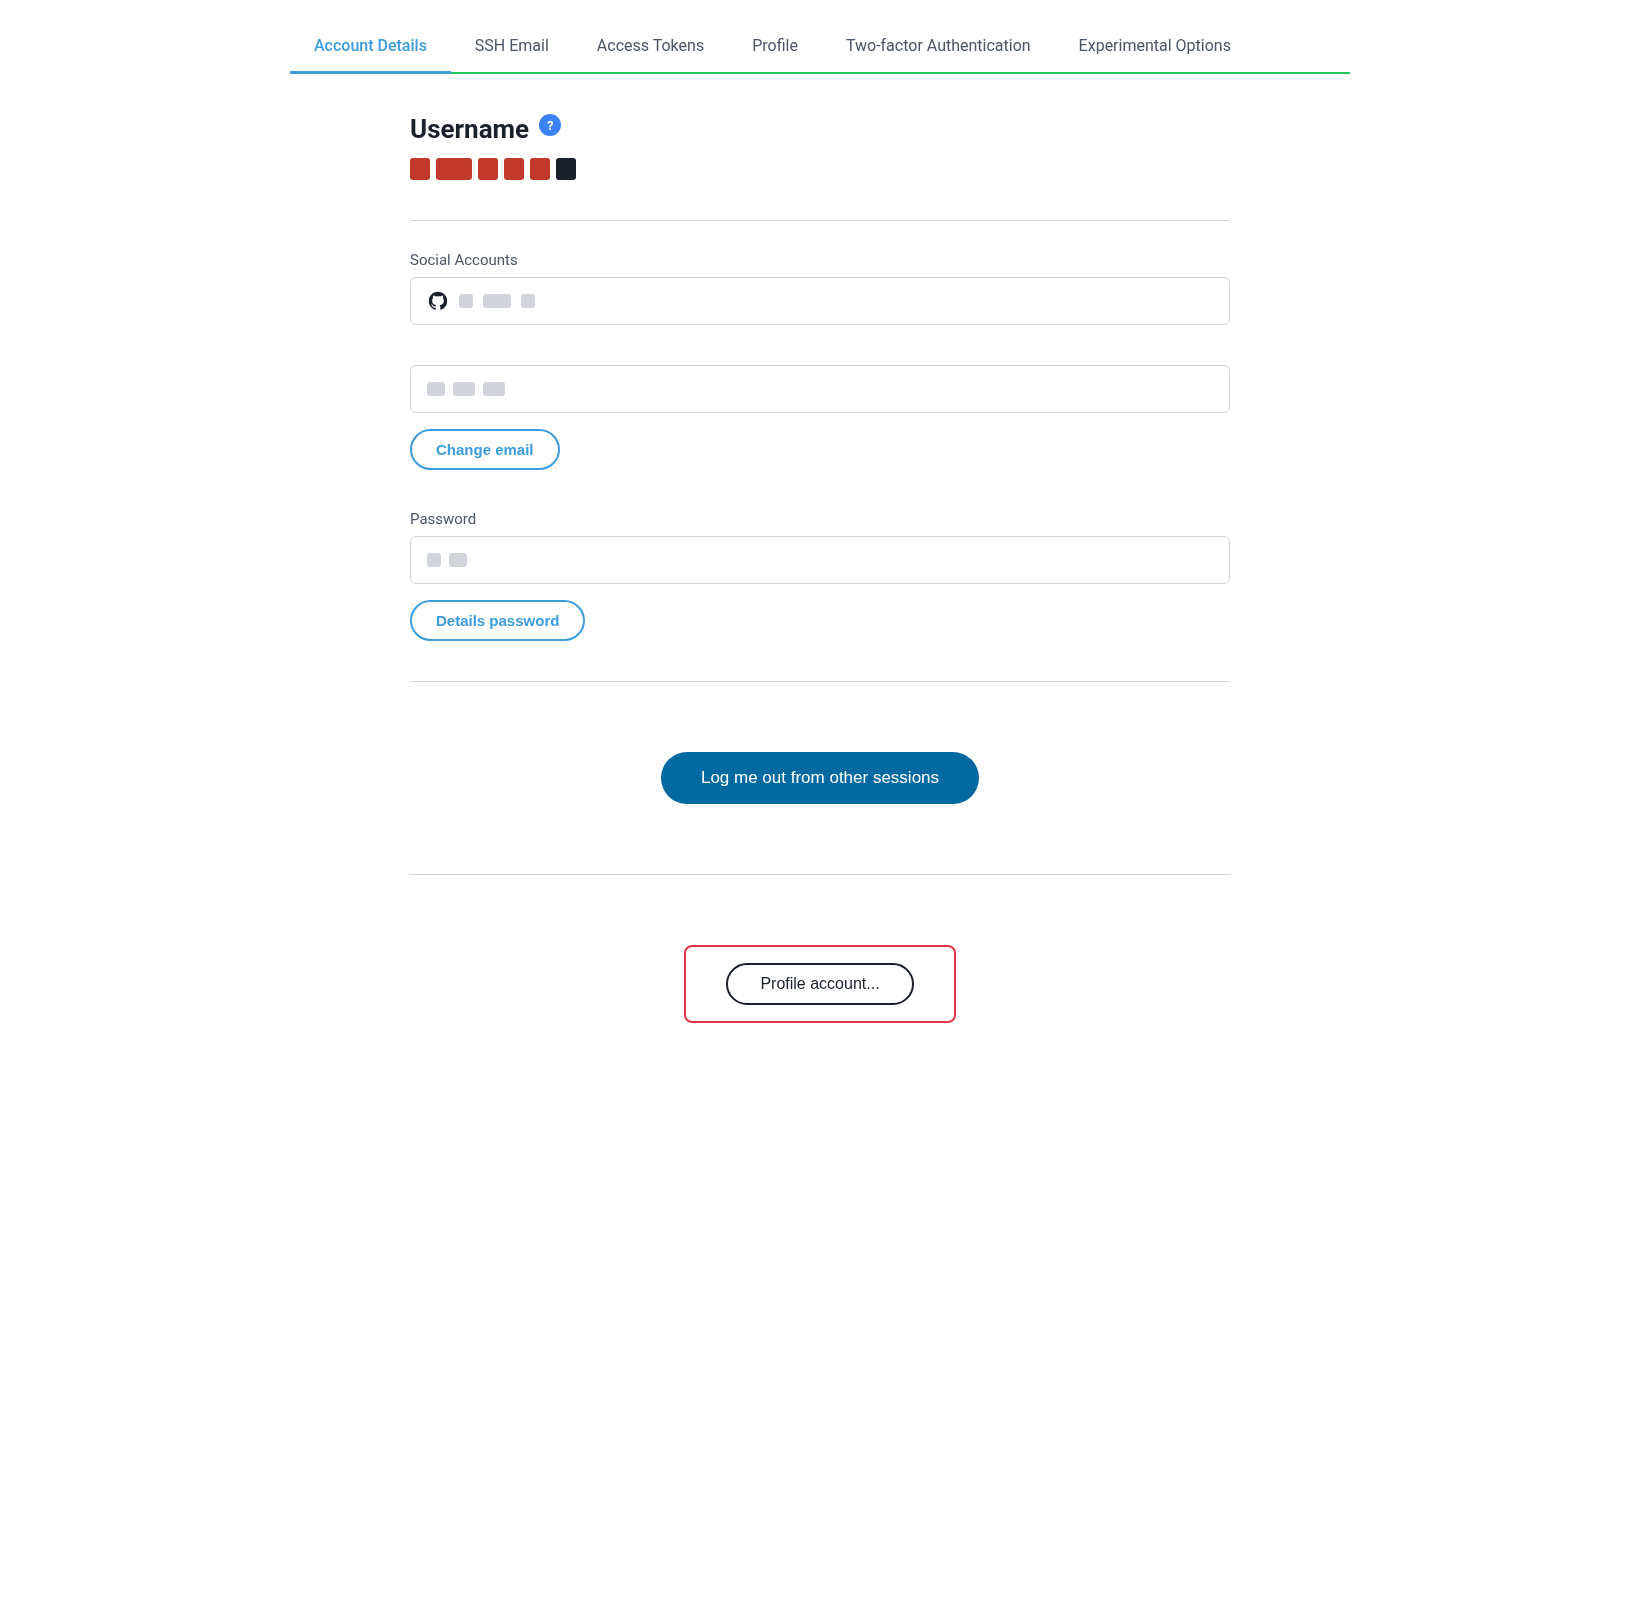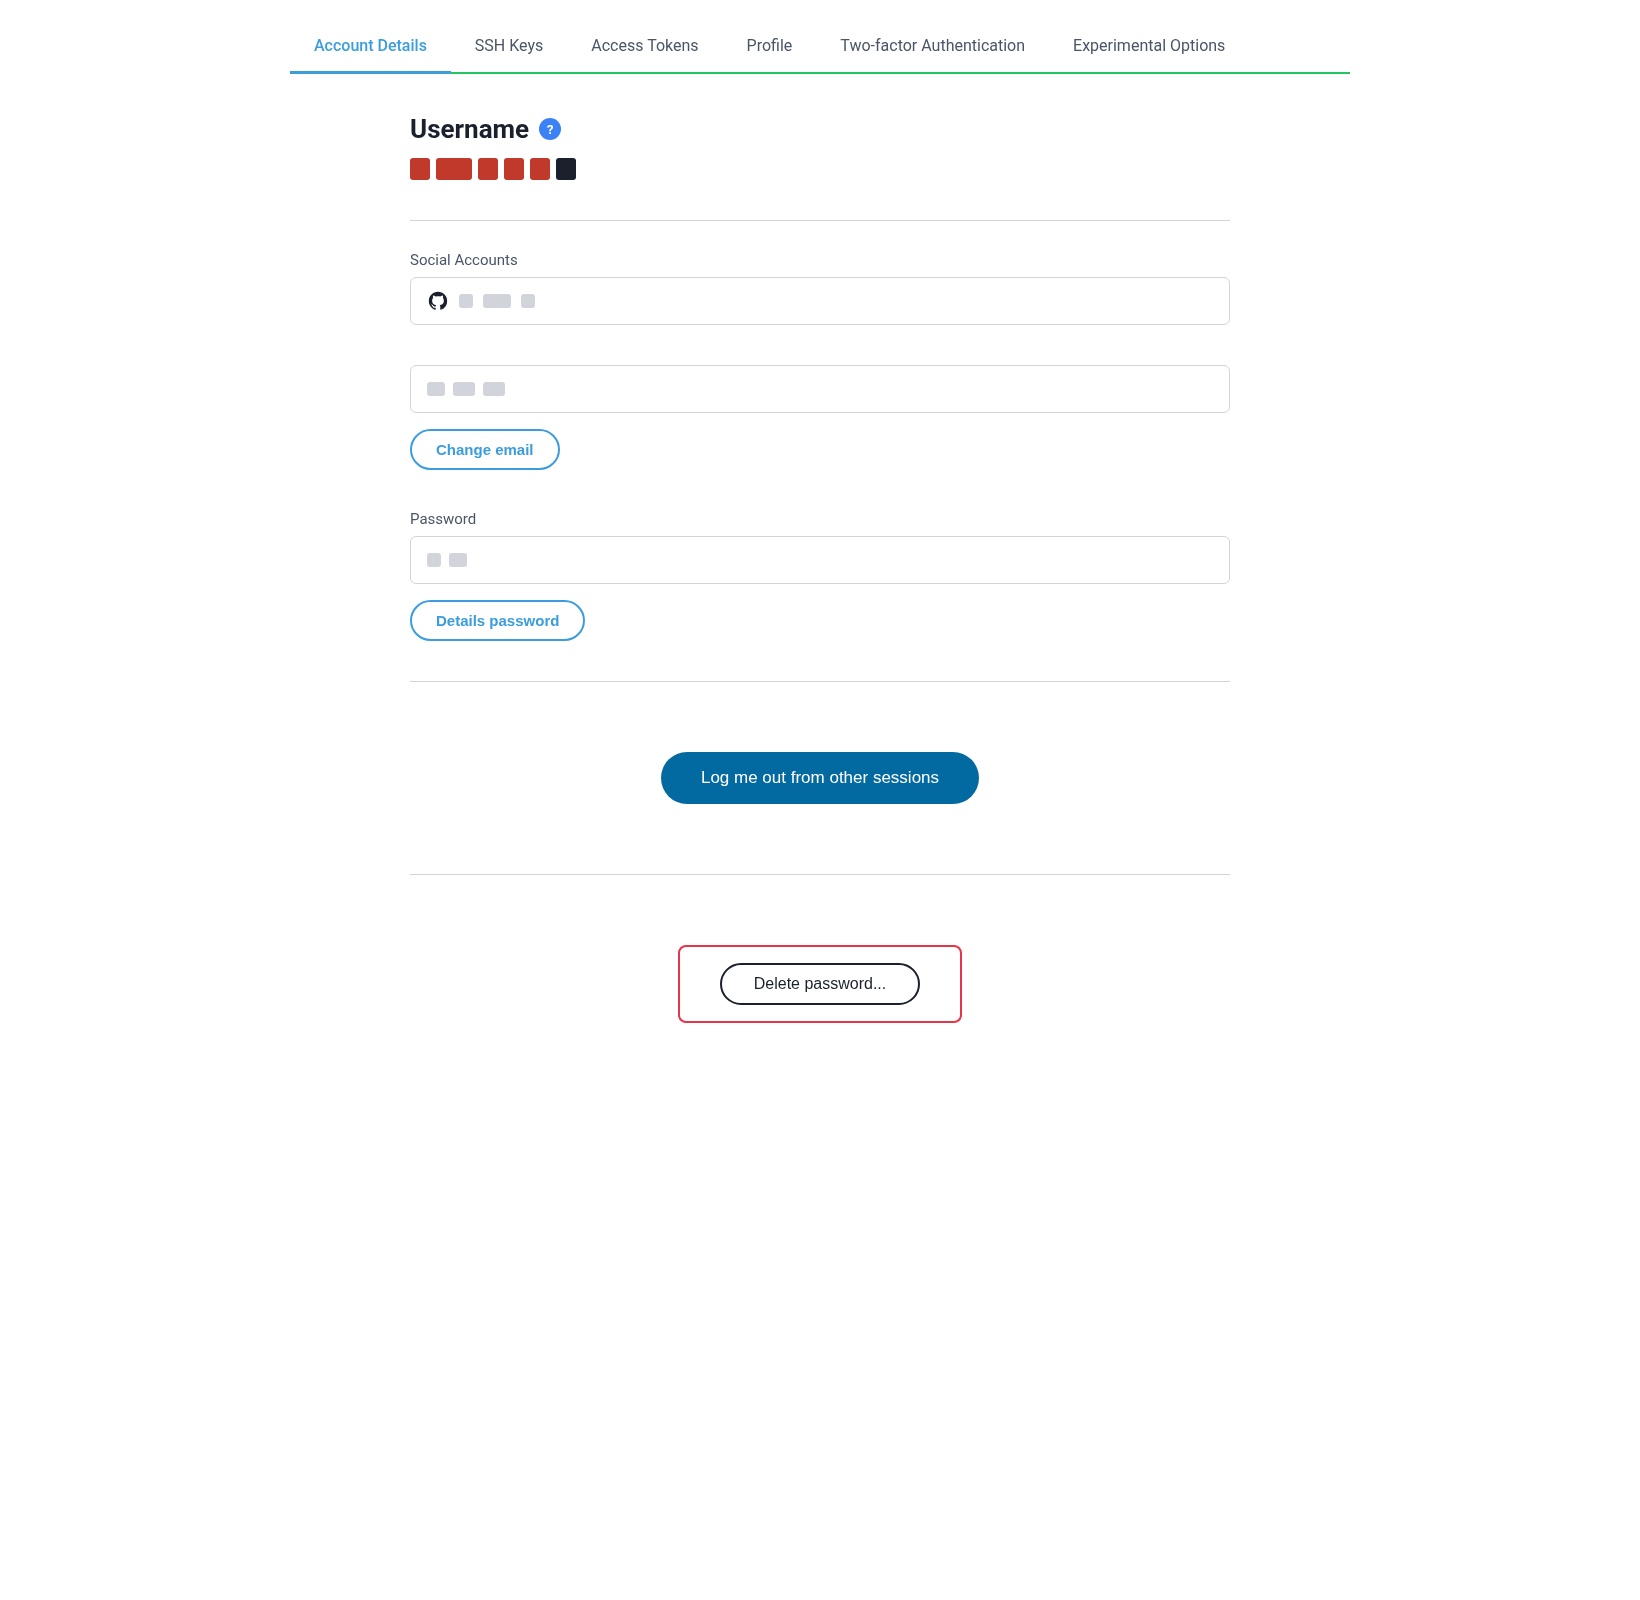--- a/index.html
+++ b/index.html
@@ -53,21 +53,21 @@
       padding: 40px 120px;
     }
 
     
     .username-section {
       margin-bottom: 40px;
     }
 
     .username-label {
       display: flex;
-      align-items: center;
+      align-items: flex-start;
       gap: 10px;
       font-size: 26px;
       font-weight: 700;
       color: #1a202c;
       margin-bottom: 14px;
     }
 
     .help-icon {
       width: 22px;
       height: 22px;
@@ -209,21 +209,21 @@
       transition: background 0.15s;
     }
   </style>
 </head>
 <body>
 
 <div class="page-container">
 
   <nav class="nav-tabs">
     <a class="nav-tab active">Account Details</a>
-    <a class="nav-tab">SSH Keys</a>
+    <a class="nav-tab">SSH Email</a>
     <a class="nav-tab">Access Tokens</a>
     <a class="nav-tab">Profile</a>
     <a class="nav-tab">Two-factor Authentication</a>
     <a class="nav-tab">Experimental Options</a>
   </nav>
 
   <div class="main-content">
 
     <div class="username-section">
       <div class="username-label">
@@ -275,18 +275,18 @@
     <hr class="divider">
 
     <div class="logout-section">
       <button class="btn-logout">Log me out from other sessions</button>
     </div>
 
     <hr class="divider">
 
     <div class="delete-section">
       <div class="delete-wrapper">
-        <button class="btn-delete">Delete password...</button>
+        <button class="btn-delete">Profile account...</button>
       </div>
     </div>
 
   </div>
 </div>
 
 </body></html>

